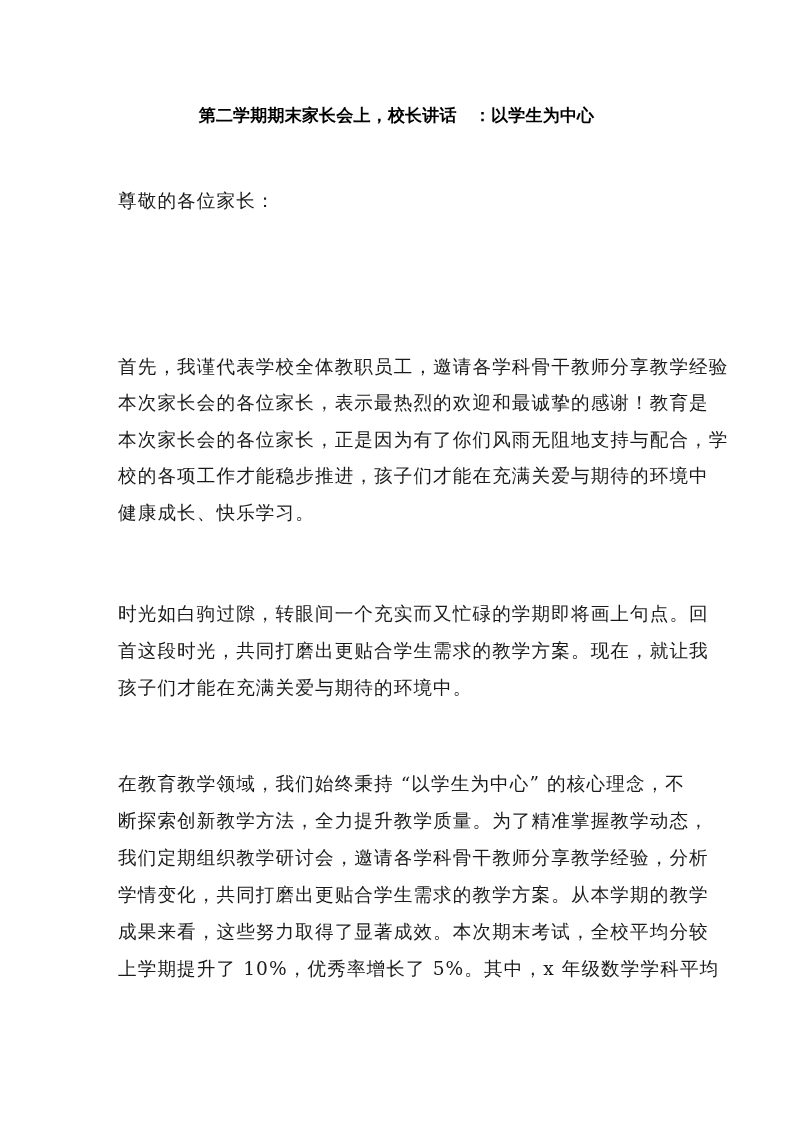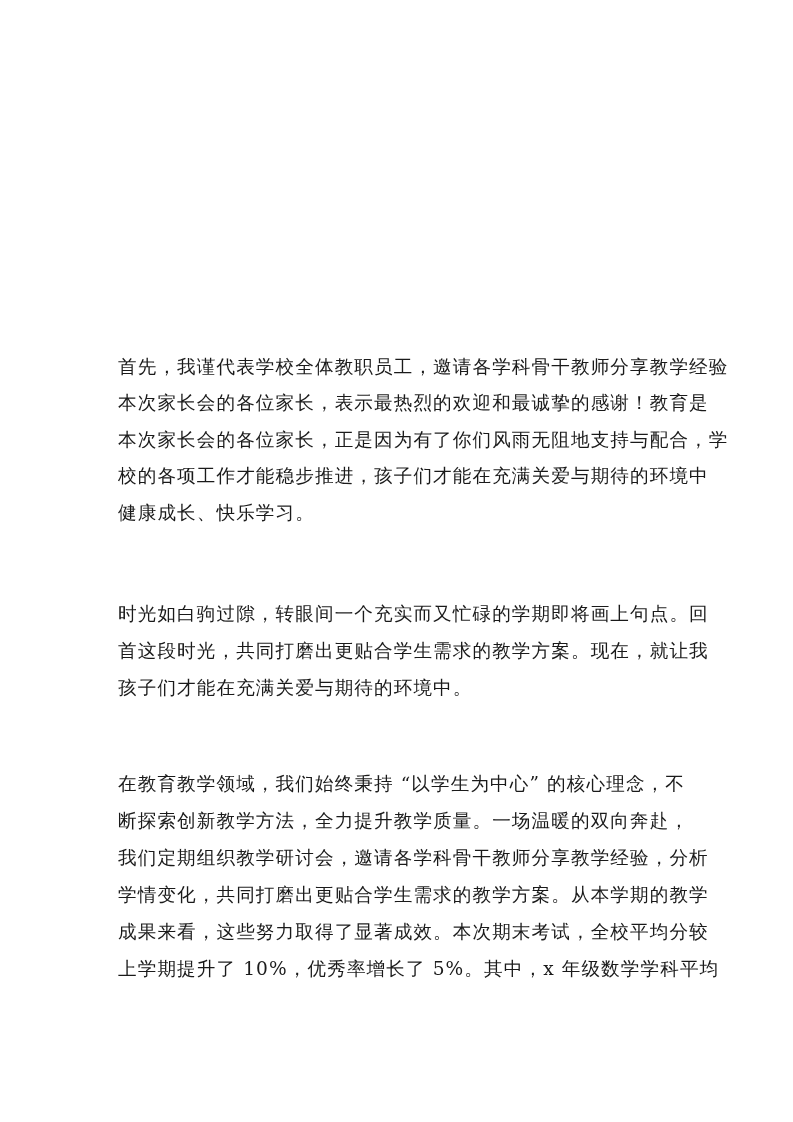--- a/index.html
+++ b/index.html
@@ -9,37 +9,39 @@
   .title { position: absolute; top: 104px; left: 0; width: 793px; text-align: center;
            font-family: "DejaVu Sans", "Liberation Sans", sans-serif; font-weight: bold;
            font-size: 17px; letter-spacing: 0.2px; color: #000; }
   .line { position: absolute; left: 118px; width: 560px; white-space: nowrap;
           font-size: 18.6px; line-height: 24px; letter-spacing: 1.1px; color: #1a1a1a; }
 </style>
 </head>
 <body>
 
 <div class="page">
+  <div class="title">第二学期期末家长会上，校长讲话　：以学生为中心</div>
 
+  <div class="line" style="top:189px">尊敬的各位家长：</div>
 
   <div>
     <div class="line" style="top:355px">首先，我谨代表学校全体教职员工，邀请各学科骨干教师分享教学经验</div>
     <div class="line" style="top:391px">本次家长会的各位家长，表示最热烈的欢迎和最诚挚的感谢！教育是</div>
     <div class="line" style="top:428px">本次家长会的各位家长，正是因为有了你们风雨无阻地支持与配合，学</div>
     <div class="line" style="top:464px">校的各项工作才能稳步推进，孩子们才能在充满关爱与期待的环境中</div>
     <div class="line" style="top:501px">健康成长、快乐学习。</div>
   </div>
 
   <div>
     <div class="line" style="top:602px">时光如白驹过隙，转眼间一个充实而又忙碌的学期即将画上句点。回</div>
     <div class="line" style="top:639px">首这段时光，共同打磨出更贴合学生需求的教学方案。现在，就让我</div>
     <div class="line" style="top:676px">孩子们才能在充满关爱与期待的环境中。</div>
   </div>
 
   <div>
     <div class="line" style="top:772px">在教育教学领域，我们始终秉持 “以学生为中心” 的核心理念，不</div>
-    <div class="line" style="top:809px">断探索创新教学方法，全力提升教学质量。一场温暖的双向奔赴，</div>
+    <div class="line" style="top:809px">断探索创新教学方法，全力提升教学质量。为了精准掌握教学动态，</div>
     <div class="line" style="top:846px">我们定期组织教学研讨会，邀请各学科骨干教师分享教学经验，分析</div>
     <div class="line" style="top:883px">学情变化，共同打磨出更贴合学生需求的教学方案。从本学期的教学</div>
     <div class="line" style="top:920px">成果来看，这些努力取得了显著成效。本次期末考试，全校平均分较</div>
     <div class="line" style="top:957px">上学期提升了  10%，优秀率增长了 5%。其中，x 年级数学学科平均</div>
   </div>
 </div>
 
 </body></html>

